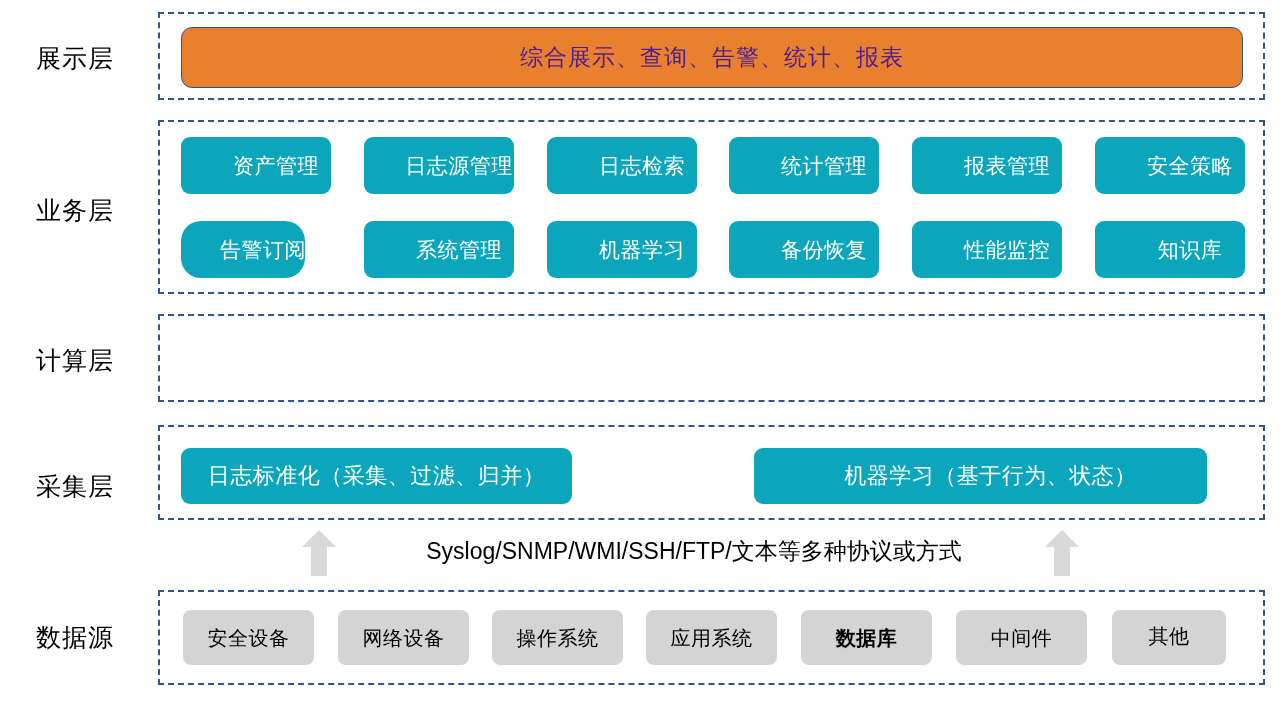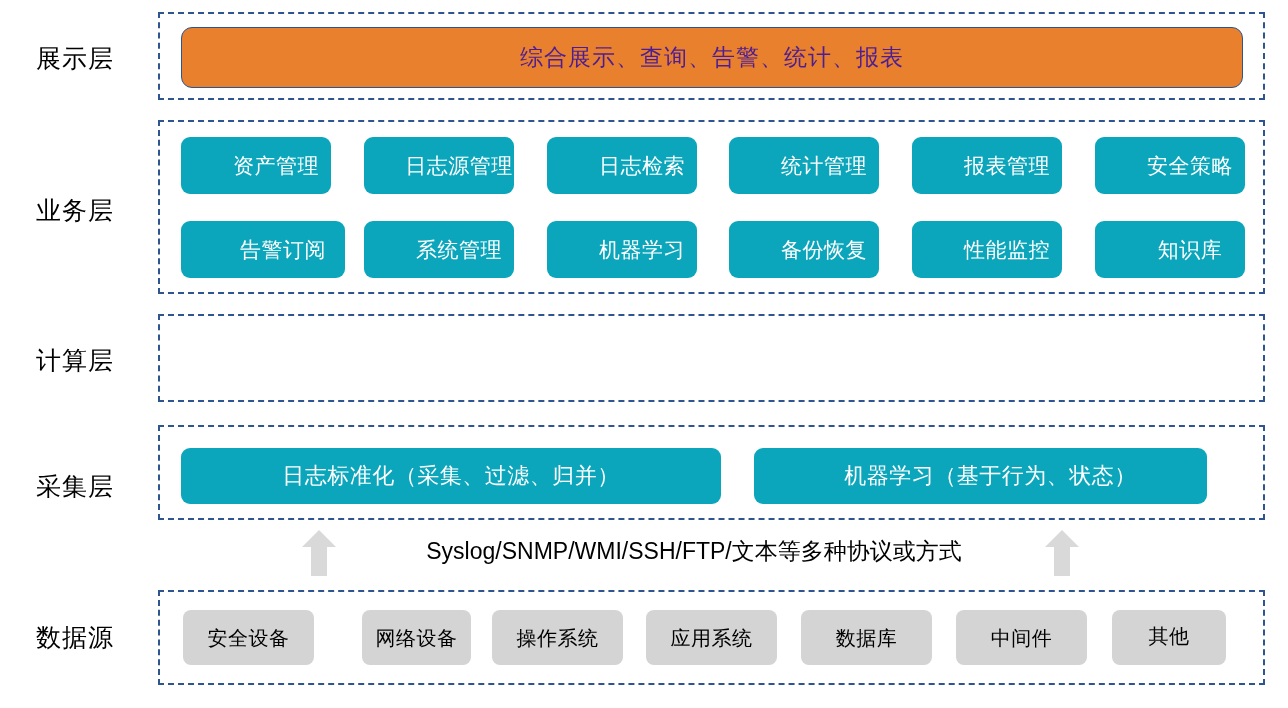--- a/index.html
+++ b/index.html
@@ -110,51 +110,51 @@
   <div class="layer-label" style="top:198px;">业务层</div>
   <div class="layer-box" style="left:158px; top:120px; width:1107px; height:174px;"></div>
 
   <div class="chip chip-teal" style="left:181px; top:137px; width:150px; height:57px;">资产管理</div>
   <div class="chip chip-teal" style="left:364px; top:137px; width:150px; height:57px;">日志源管理</div>
   <div class="chip chip-teal" style="left:547px; top:137px; width:150px; height:57px;">日志检索</div>
   <div class="chip chip-teal" style="left:729px; top:137px; width:150px; height:57px;">统计管理</div>
   <div class="chip chip-teal" style="left:912px; top:137px; width:150px; height:57px;">报表管理</div>
   <div class="chip chip-teal" style="left:1095px; top:137px; width:150px; height:57px;">安全策略</div>
 
-  <div class="chip chip-teal" style="left:181px; top:221px; width:164px; height:57px;">告警订阅</div>
+  <div class="chip chip-teal" style="left:181px; top:221px; width:124px; height:57px;border-radius:20px;">告警订阅</div>
   <div class="chip chip-teal" style="left:364px; top:221px; width:150px; height:57px;">系统管理</div>
   <div class="chip chip-teal" style="left:547px; top:221px; width:150px; height:57px;">机器学习</div>
   <div class="chip chip-teal" style="left:729px; top:221px; width:150px; height:57px;">备份恢复</div>
   <div class="chip chip-teal" style="left:912px; top:221px; width:150px; height:57px;">性能监控</div>
   <div class="chip chip-teal" style="left:1095px; top:221px; width:150px; height:57px;">知识库</div>
 
   <div class="layer-label" style="top:348px;">计算层</div>
   <div class="layer-box" style="left:158px; top:314px; width:1107px; height:88px;"></div>
 
   <div class="layer-label" style="top:474px;">采集层</div>
   <div class="layer-box" style="left:158px; top:425px; width:1107px; height:95px;"></div>
-  <div class="chip chip-teal-wide" style="left:181px; top:448px; width:540px; height:56px;">日志标准化（采集、过滤、归并）</div>
+  <div class="chip chip-teal-wide" style="left:181px; top:448px; width:391px; height:56px;">日志标准化（采集、过滤、归并）</div>
   <div class="chip chip-teal-wide" style="left:754px; top:448px; width:453px; height:56px;padding-left:20px;">机器学习（基于行为、状态）</div>
 
   <div class="up-arrow" style="left:302px; top:530px;">
     <svg viewBox="0 0 34 46" xmlns="http://www.w3.org/2000/svg" aria-hidden="true">
       <polygon points="17,0 34,17 25,17 25,46 9,46 9,17 0,17" fill="#d9d9d9"></polygon>
     </svg>
   </div>
   <div class="protocol-text" style="left:344px; top:540px; width:700px;">Syslog/SNMP/WMI/SSH/FTP/文本等多种协议或方式</div>
   <div class="up-arrow" style="left:1045px; top:530px;">
     <svg viewBox="0 0 34 46" xmlns="http://www.w3.org/2000/svg" aria-hidden="true">
       <polygon points="17,0 34,17 25,17 25,46 9,46 9,17 0,17" fill="#d9d9d9"></polygon>
     </svg>
   </div>
 
   <div class="layer-label" style="top:625px;">数据源</div>
   <div class="layer-box" style="left:158px; top:590px; width:1107px; height:95px;"></div>
 
   <div class="chip chip-gray" style="left:183px; top:610px; width:131px; height:55px;">安全设备</div>
-  <div class="chip chip-gray" style="left:338px; top:610px; width:109px; height:55px;margin-left:24px;">网络设备</div>
+  <div class="chip chip-gray" style="left:338px; top:610px; width:131px; height:55px;">网络设备</div>
   <div class="chip chip-gray" style="left:492px; top:610px; width:131px; height:55px;">操作系统</div>
   <div class="chip chip-gray" style="left:646px; top:610px; width:131px; height:55px;">应用系统</div>
-  <div class="chip chip-gray" style="left:801px; top:610px; width:131px; height:55px;">数据库</div>
+  <div class="chip chip-gray" style="left:801px; top:610px; width:131px; height:55px;font-weight:bold;">数据库</div>
   <div class="chip chip-gray" style="left:956px; top:610px; width:131px; height:55px;">中间件</div>
   <div class="chip chip-gray" style="left:1112px; top:610px; width:114px; height:55px;font-family:Liberation Mono, monospace;">其他</div>
 
 </div>
 
 </body></html>

